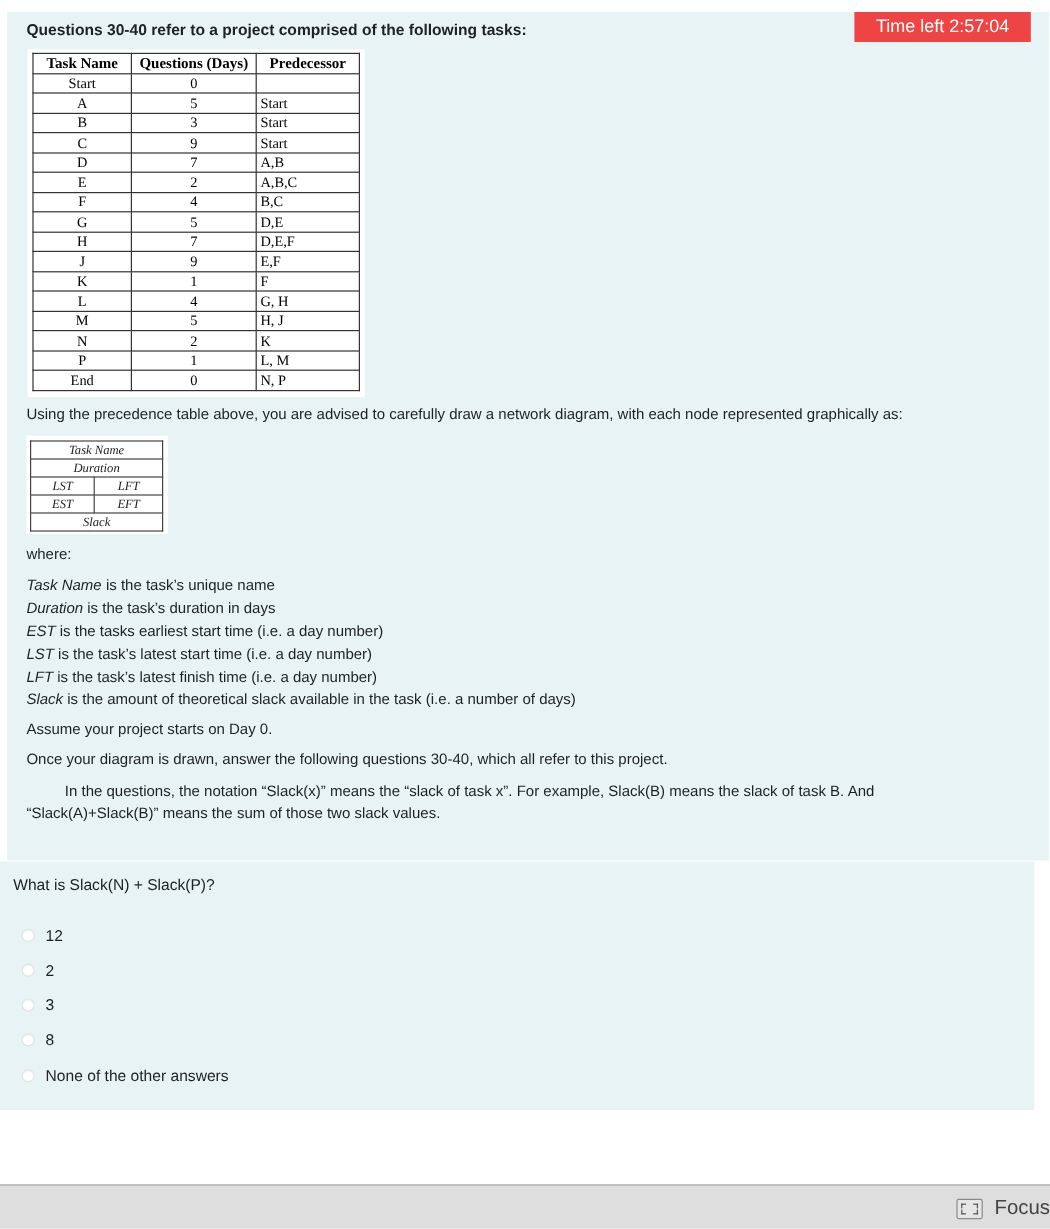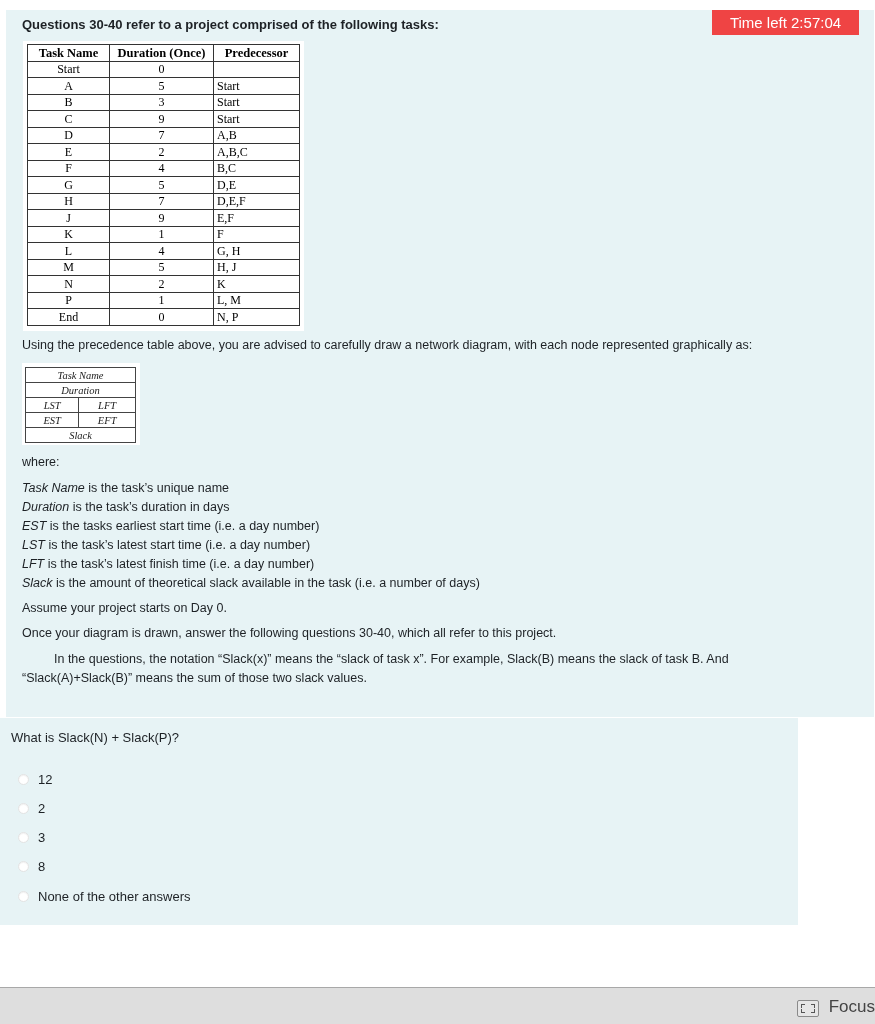--- a/index.html
+++ b/index.html
@@ -48,39 +48,39 @@
   table.node {
     border-collapse: collapse; font-family: "Liberation Serif", serif; font-style: italic;
     font-size: 10.5px; color: #222; width: 111px;
   }
   table.node td { border: 1px solid #444; height: 15px; line-height: 13px; text-align: center; padding: 0; }
 
   .def-list { position: absolute; left: 16px; top: 469px; font-size: 12.5px; line-height: 19px; }
   .def-list i { font-style: italic; }
 
   .question-panel {
-    position: absolute; left: 0px; top: 718px; width: 798px; height: 207px;
+    position: absolute; left: 0px; top: 718px; width: 862px; height: 207px;
     background: #e7f3f5;
   }
   .q-text { position: absolute; left: 11px; top: 12px; font-size: 13px; color: #1d2125; }
   .option {
     position: absolute; left: 18px; display: flex; align-items: center; height: 18px;
   }
   .radio {
     width: 11px; height: 11px; border-radius: 50%; background: #ffffff;
     border: 1px solid #e3e3e3; box-shadow: inset 0 1px 1px rgba(0,0,0,0.05);
   }
   .opt-label { margin-left: 9px; font-size: 13px; color: #1d2125; }
 
   .footer {
     position: absolute; left: 0; top: 987px; width: 875px; height: 37px;
     background: #dedede; border-top: 1px solid #a8a8a8;
   }
   .focus-btn {
-    position: absolute; right: 0px; top: 9px; display: flex; align-items: flex-end;
+    position: absolute; right: 0px; top: 9px; display: flex; align-items: center;
     font-size: 17px; color: #444;
   }
   .focus-icon {
     width: 22px; height: 17px; border: 1px solid #8a8a8a; border-radius: 2px;
     margin-right: 10px; position: relative; background: #e6e6e6;
   }
   .focus-icon span { position: absolute; width: 4px; height: 4px; border-color: #555; border-style: solid; }
   .focus-icon .tl { left: 3px; top: 3px; border-width: 1px 0 0 1px; }
   .focus-icon .tr { right: 3px; top: 3px; border-width: 1px 1px 0 0; }
   .focus-icon .bl { left: 3px; bottom: 3px; border-width: 0 0 1px 1px; }
@@ -96,21 +96,21 @@
   <div class="table-wrap">
     <table class="prec">
       <colgroup>
           <col class="c1">
           <col class="c2">
           <col>
         </colgroup>
       <thead>
         <tr>
           <th>Task Name</th>
-          <th>Duration (Once)</th>
+          <th>Questions (Days)</th>
           <th>Predecessor</th>
         </tr>
       </thead>
       <tbody>
         <tr>
             <td class="c">Start</td>
             <td class="c">0</td>
             <td class="l"></td>
           </tr>
         <tr>

